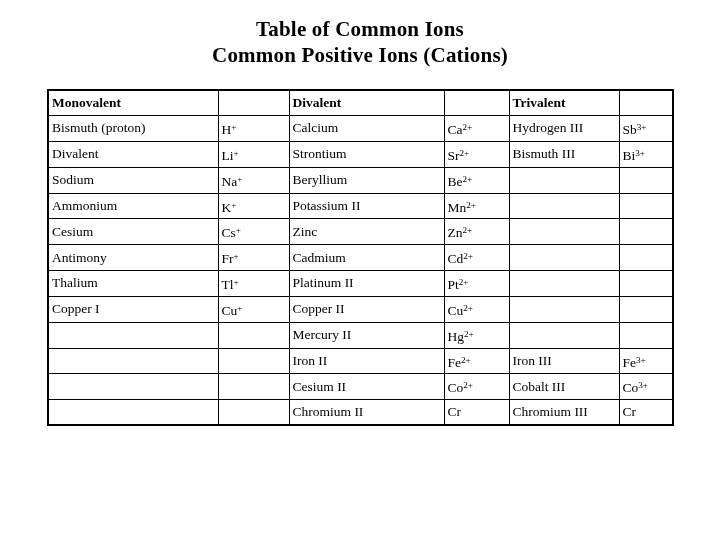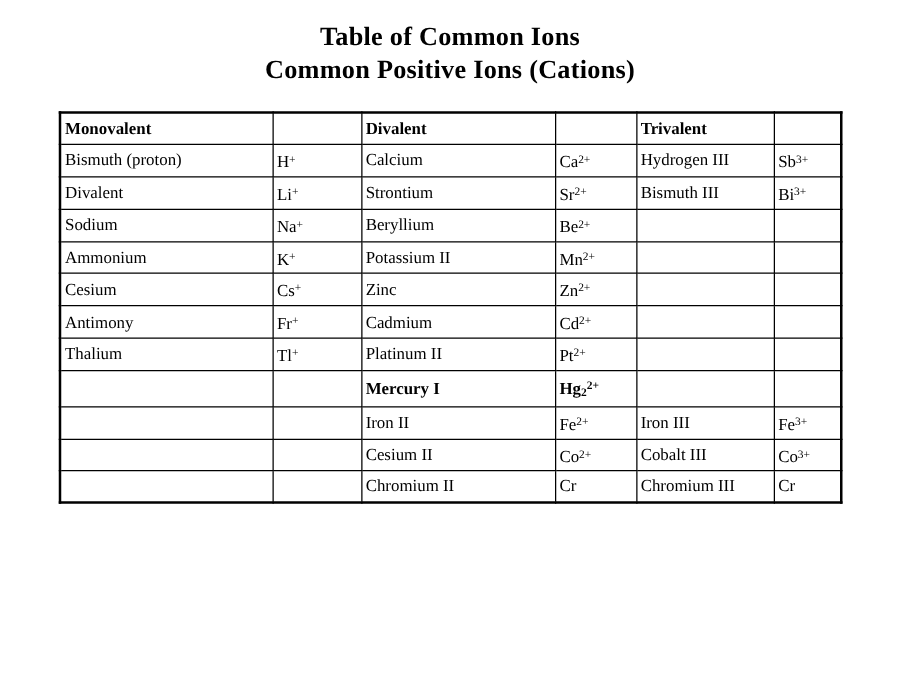--- a/index.html
+++ b/index.html
@@ -153,25 +153,33 @@
             <td class="cell-empty">&nbsp;</td>
           </tr>
           <tr class="">
             <td>Thalium</td>
             <td>Tl<sup>+</sup></td>
             <td>Platinum II</td>
             <td>Pt<sup>2+</sup></td>
             <td class="cell-empty">&nbsp;</td>
             <td class="cell-empty">&nbsp;</td>
           </tr>
-          <tr class="bold-row">
-            <td class="cell-empty">&nbsp;</td>
-            <td class="cell-empty">&nbsp;</td>
-            <td>Mercury I</td>
-            <td>Hg<sub>2</sub><sup>2+</sup></td>
+          <tr class="">
+            <td>Copper I</td>
+            <td>Cu<sup>+</sup></td>
+            <td>Copper II</td>
+            <td>Cu<sup>2+</sup></td>
+            <td class="cell-empty">&nbsp;</td>
+            <td class="cell-empty">&nbsp;</td>
+          </tr>
+          <tr class="">
+            <td class="cell-empty">&nbsp;</td>
+            <td class="cell-empty">&nbsp;</td>
+            <td>Mercury II</td>
+            <td>Hg<sup>2+</sup></td>
             <td class="cell-empty">&nbsp;</td>
             <td class="cell-empty">&nbsp;</td>
           </tr>
           <tr class="">
             <td class="cell-empty">&nbsp;</td>
             <td class="cell-empty">&nbsp;</td>
             <td>Iron II</td>
             <td>Fe<sup>2+</sup></td>
             <td>Iron III</td>
             <td>Fe<sup>3+</sup></td>

